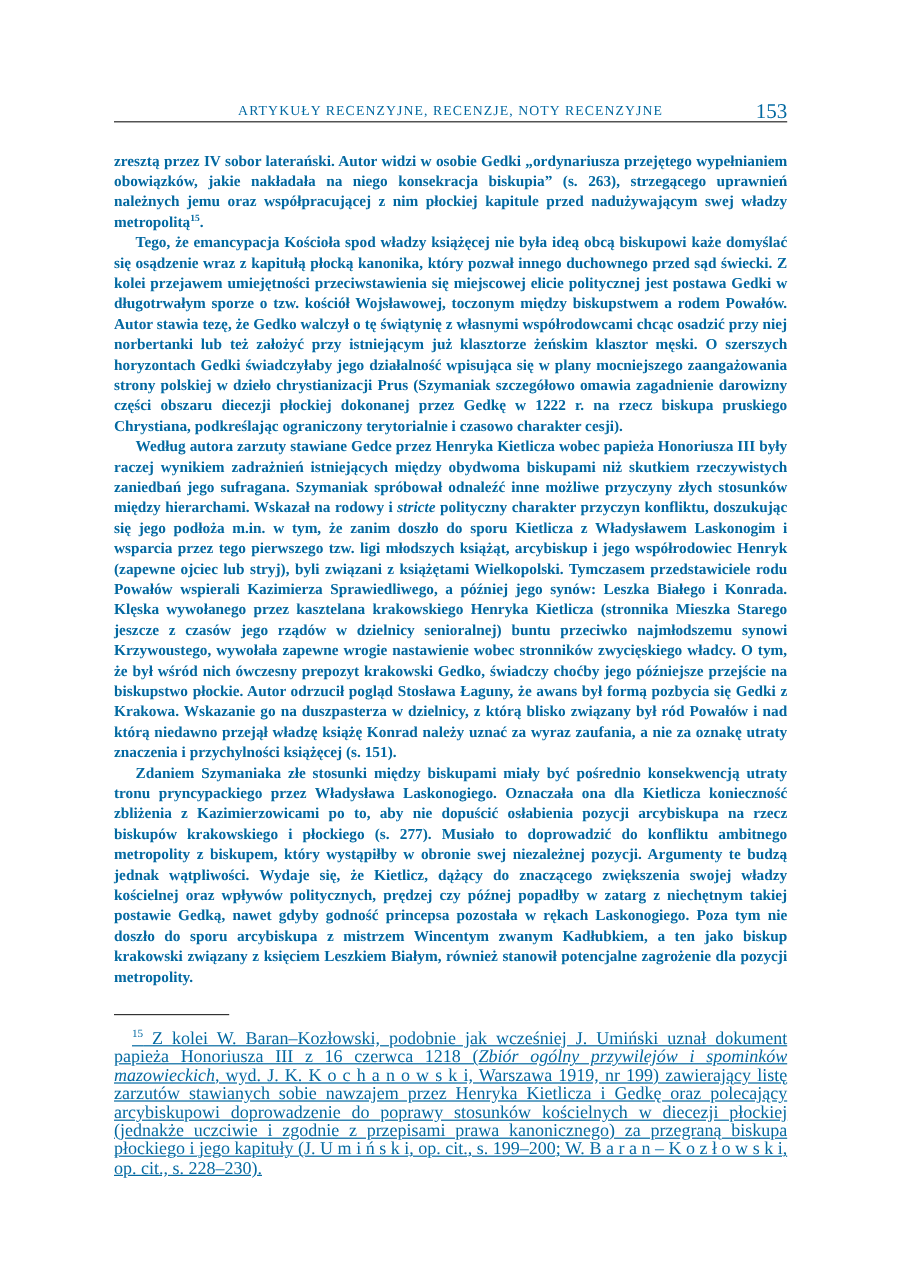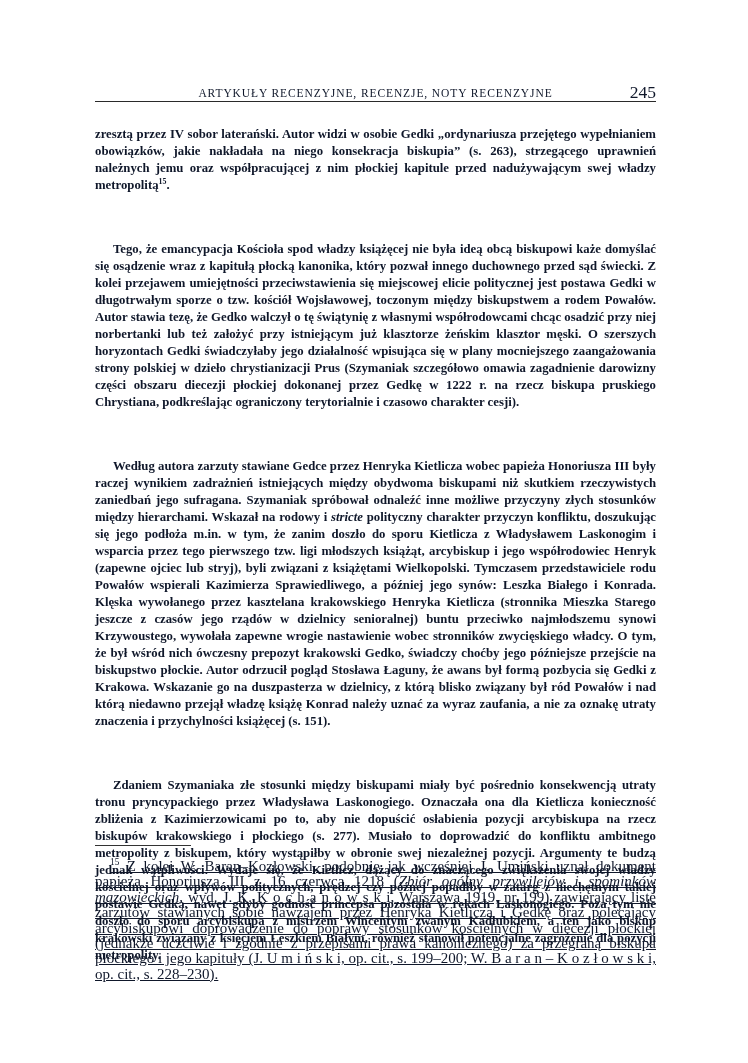--- a/index.html
+++ b/index.html
@@ -6,21 +6,21 @@
     margin: 0;
     padding: 0;
     background: #ffffff;
   }
   .page {
     position: relative;
     width: 748px;
     height: 1063px;
     background: #ffffff;
     font-family: "Liberation Serif", "DejaVu Serif", serif;
-    color: #0f172a;
+    color: #0369a1;
     overflow: hidden;
   }
   
   .running-head {
     position: absolute;
     top: 78px;
     left: 95px;
     width: 561px;
     height: 24px;
   }
@@ -59,21 +59,20 @@
     hyphens: auto;
     -webkit-hyphens: auto;
   }
   .body-text p {
     margin: 0;
     padding: 0;
     font-weight: bold;
   }
   .body-text p.indent {
     text-indent: 18px;
-    margin-top: 47px;
   }
   sup {
     font-size: 62%;
     line-height: 0;
     vertical-align: super;
   }
   
   .footnote-section {
     position: absolute;
     left: 95px;
@@ -95,21 +94,21 @@
     -webkit-hyphens: auto;
   }
 </style>
 </head>
 <body>
 
 <div class="page">
 
   <div class="running-head">
     <span class="rh-title">ARTYKUŁY RECENZYJNE, RECENZJE, NOTY RECENZYJNE</span>
-    <span class="rh-page">245</span>
+    <span class="rh-page">153</span>
   </div>
   <div class="rh-rule"></div>
 
   <main class="body-text">
       <p class="para"><span>zresztą przez IV sobor laterański. Autor widzi w osobie Gedki „ordynariusza przejętego wypełnianiem obowiązków, jakie nakładała na niego konsekracja biskupia” (s. 263), strzegącego uprawnień należnych jemu oraz współpracującej z nim płockiej kapitule przed nadużywającym swej władzy metropolitą</span><sup>15</sup><span>.</span></p>
       <p class="para indent"><span>Tego, że emancypacja Kościoła spod władzy książęcej nie była ideą obcą biskupowi każe domyślać się osądzenie wraz z kapitułą płocką kanonika, który pozwał innego duchownego przed sąd świecki. Z kolei przejawem umiejętności przeciwstawienia się miejscowej elicie politycznej jest postawa Gedki w długotrwałym sporze o tzw. kościół Wojsławowej, toczonym między biskupstwem a rodem Powałów. Autor stawia tezę, że Gedko walczył o tę świątynię z własnymi współrodowcami chcąc osadzić przy niej norbertanki lub też założyć przy istniejącym już klasztorze żeńskim klasztor męski. O szerszych horyzontach Gedki świadczyłaby jego działalność wpisująca się w plany mocniejszego zaangażowania strony polskiej w dzieło chrystianizacji Prus (Szymaniak szczegółowo omawia zagadnienie darowizny części obszaru diecezji płockiej dokonanej przez Gedkę w 1222 r. na rzecz biskupa pruskiego Chrystiana, podkreślając ograniczony terytorialnie i czasowo charakter cesji).</span></p>
       <p class="para indent"><span>Według autora zarzuty stawiane Gedce przez Henryka Kietlicza wobec papieża Honoriusza III były raczej wynikiem zadrażnień istniejących między obydwoma biskupami niż skutkiem rzeczywistych zaniedbań jego sufragana. Szymaniak spróbował odnaleźć inne możliwe przyczyny złych stosunków między hierarchami. Wskazał na rodowy i </span><span style="font-style: italic;">stricte</span><span> polityczny charakter przyczyn konfliktu, doszukując się jego podłoża m.in. w tym, że zanim doszło do sporu Kietlicza z Władysławem Laskonogim i wsparcia przez tego pierwszego tzw. ligi młodszych książąt, arcybiskup i jego współrodowiec Henryk (zapewne ojciec lub stryj), byli związani z książętami Wielkopolski. Tymczasem przedstawiciele rodu Powałów wspierali Kazimierza Sprawiedliwego, a później jego synów: Leszka Białego i Konrada. Klęska wywołanego przez kasztelana krakowskiego Henryka Kietlicza (stronnika Mieszka Starego jeszcze z czasów jego rządów w dzielnicy senioralnej) buntu przeciwko najmłodszemu synowi Krzywoustego, wywołała zapewne wrogie nastawienie wobec stronników zwycięskiego władcy. O tym, że był wśród nich ówczesny prepozyt krakowski Gedko, świadczy choćby jego późniejsze przejście na biskupstwo płockie. Autor odrzucił pogląd Stosława Łaguny, że awans był formą pozbycia się Gedki z Krakowa. Wskazanie go na duszpasterza w dzielnicy, z którą blisko związany był ród Powałów i nad którą niedawno przejął władzę książę Konrad należy uznać za wyraz zaufania, a nie za oznakę utraty znaczenia i przychylności książęcej (s. 151).</span></p>
       <p class="para indent"><span>Zdaniem Szymaniaka złe stosunki między biskupami miały być pośrednio konsekwencją utraty tronu pryncypackiego przez Władysława Laskonogiego. Oznaczała ona dla Kietlicza konieczność zbliżenia z Kazimierzowicami po to, aby nie dopuścić osłabienia pozycji arcybiskupa na rzecz biskupów krakowskiego i płockiego (s. 277). Musiało to doprowadzić do konfliktu ambitnego metropolity z biskupem, który wystąpiłby w obronie swej niezależnej pozycji. Argumenty te budzą jednak wątpliwości. Wydaje się, że Kietlicz, dążący do znaczącego zwiększenia swojej władzy kościelnej oraz wpływów politycznych, prędzej czy późnej popadłby w zatarg z niechętnym takiej postawie Gedką, nawet gdyby godność princepsa pozostała w rękach Laskonogiego. Poza tym nie doszło do sporu arcybiskupa z mistrzem Wincentym zwanym Kadłubkiem, a ten jako biskup krakowski związany z księciem Leszkiem Białym, również stanowił potencjalne zagrożenie dla pozycji metropolity.</span></p>
     </main>
 

